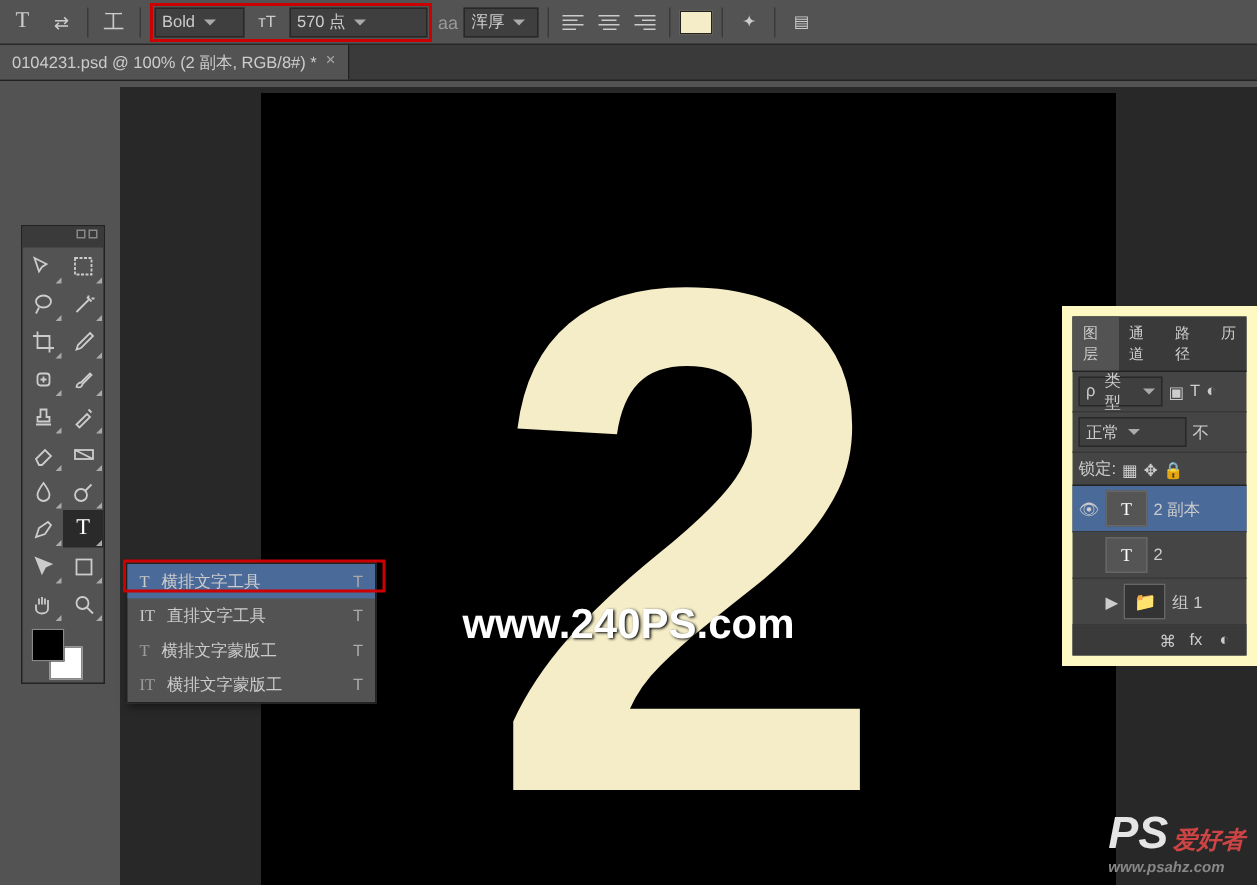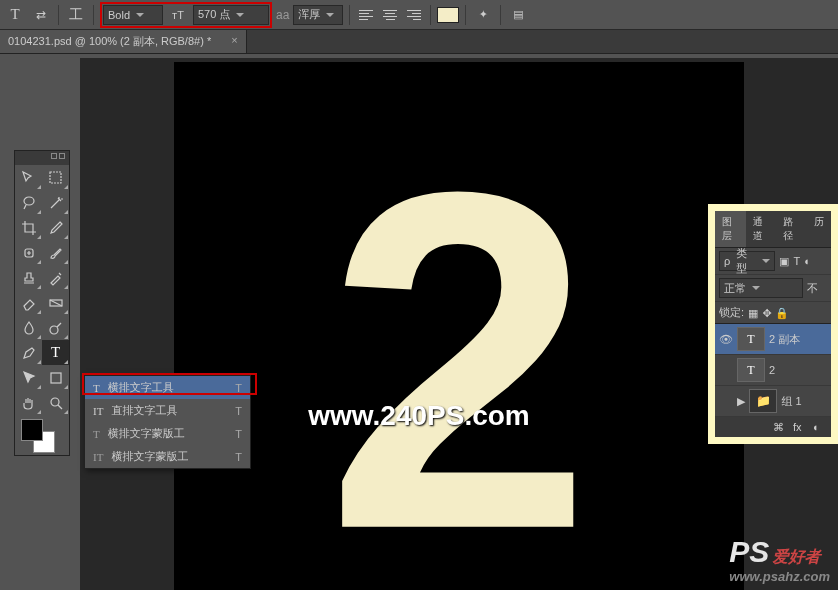--- a/index.html
+++ b/index.html
@@ -8,21 +8,21 @@
 .t-icon{width:22px;height:22px;display:flex;align-items:center;justify-content:center;font-family:serif;cursor:pointer}
 .sep{width:1px;height:20px;background:#3a3a3a;margin:0 2px}
 .redbox{border:2px solid #c00;padding:1px;display:flex;align-items:center;gap:4px;height:26px}
 .dropdown{background:#3f3f3f;border:1px solid #282828;height:20px;display:flex;align-items:center;padding:0 4px;gap:6px;cursor:pointer}
 .dropdown .arrow{width:0;height:0;border-left:4px solid transparent;border-right:4px solid transparent;border-top:4px solid #aaa}
 .aa{font-size:12px;color:#999}
 .align-btn{width:20px;height:18px;display:flex;flex-direction:column;justify-content:center;gap:2px;padding:3px;cursor:pointer}
 .align-btn span{height:1px;background:#ccc;display:block}
 .sw{width:22px;height:16px;background:#f4edc7;border:1px solid #222}
 .tabbar{background:#3a3a3a;height:24px;display:flex;align-items:center;border-bottom:1px solid #222}
-.tab{padding:4px 8px;background:#535353;border-right:1px solid #222;display:flex;align-items:flex-start;gap:20px}
+.tab{padding:4px 8px;background:#535353;border-right:1px solid #222;display:flex;align-items:flex-start;gap:6px}
 .tab .x{cursor:pointer;color:#aaa}
 .canvas-area{position:absolute;left:80px;top:58px;right:0;bottom:0;background:#282828;display:flex;justify-content:center}
 .canvas{width:570px;height:530px;background:#000;position:relative;margin-top:4px}
 .big2{font-family:Arial;font-weight:bold;font-size:480px;color:#f4edc7;position:absolute;left:50%;top:50%;transform:translate(-50%,-44%)}
 .watermark{position:absolute;left:50%;top:400px;transform:translateX(-50%);font-family:Arial;font-weight:bold;font-size:28px;color:#fff;text-shadow:1px 1px 2px #000}
 .tools-panel{position:absolute;left:14px;top:150px;width:56px;background:#535353;border:1px solid #222}
 .tp-head{height:14px;background:#3a3a3a;display:flex;justify-content:flex-end;padding:2px 4px;gap:2px}
 .tp-head span{width:6px;height:6px;border:1px solid #888}
 .tools-grid{display:grid;grid-template-columns:1fr 1fr}
 .tool{height:25px;border:0;display:flex;align-items:center;justify-content:center;cursor:pointer;position:relative}
@@ -47,21 +47,21 @@
 .eye{width:14px;height:14px;display:flex;align-items:center;justify-content:center}
 .thumb{width:28px;height:24px;background:#222;border:1px solid #666;display:flex;align-items:center;justify-content:center;font-size:12px}
 .thumb.t{background:#555;color:#fff;font-family:serif}
 .thumb.img{background:#f4edc7}
 .ly-foot{display:flex;justify-content:flex-end;gap:6px;padding:4px;background:#3a3a3a}
 .ly-foot span{width:14px;height:12px;cursor:pointer}
 .lock-row{display:flex;align-items:flex-end;gap:4px;padding:3px 4px;border-bottom:1px solid #222;font-size:10px}
 .logo{position:absolute;right:8px;bottom:6px;font-style:italic;font-weight:bold}
 .logo .ps{color:#e5e5e5;font-size:30px}
 .logo .cn{color:#c44;font-size:16px}
-.logo .sub{color:#888;font-size:13px;display:block;}
+.logo .sub{color:#888;font-size:10px;display:block;}
 </style>
 </head>
 <body>
 
 <div class="toolbar">
   <div class="t-icon">
       <span style="font-size:15px;font-family:serif">T</span>
     </div>
   <div class="t-icon">
       <span style="font-size:12px">⇄</span>
@@ -72,21 +72,21 @@
     </div>
   <div class="sep"></div>
   <div class="redbox">
     <div class="dropdown" style="width:60px">
       <span>Bold</span>
         <span class="arrow"></span>
     </div>
     <div class="t-icon">
         <span style="font-size:11px">тT</span>
       </div>
-    <div class="dropdown" style="width:76px">
+    <div class="dropdown" style="width:92px">
       <span>570 点</span>
         <span class="arrow"></span>
     </div>
   </div>
   <span class="aa">aa</span>
   <div class="dropdown" style="width:50px">
     <span>浑厚</span>
       <span class="arrow"></span>
   </div>
   <div class="sep"></div>
@@ -305,21 +305,21 @@
     <div class="dropdown" style="width:56px">
       <span>ρ</span>
         <span>类型</span>
         <span class="arrow"></span>
     </div>
     <span>▣</span>
     <span>T</span>
     <span>◐</span>
   </div>
   <div class="ly-row">
-    <div class="dropdown" style="width:84px">
+    <div class="dropdown" style="width:72px">
       <span>正常</span>
         <span class="arrow"></span>
     </div>
     <span>不</span>
   </div>
   <div class="lock-row">
     <span>锁定:</span>
     <span>▦</span>
     <span>✥</span>
     <span>🔒</span>

